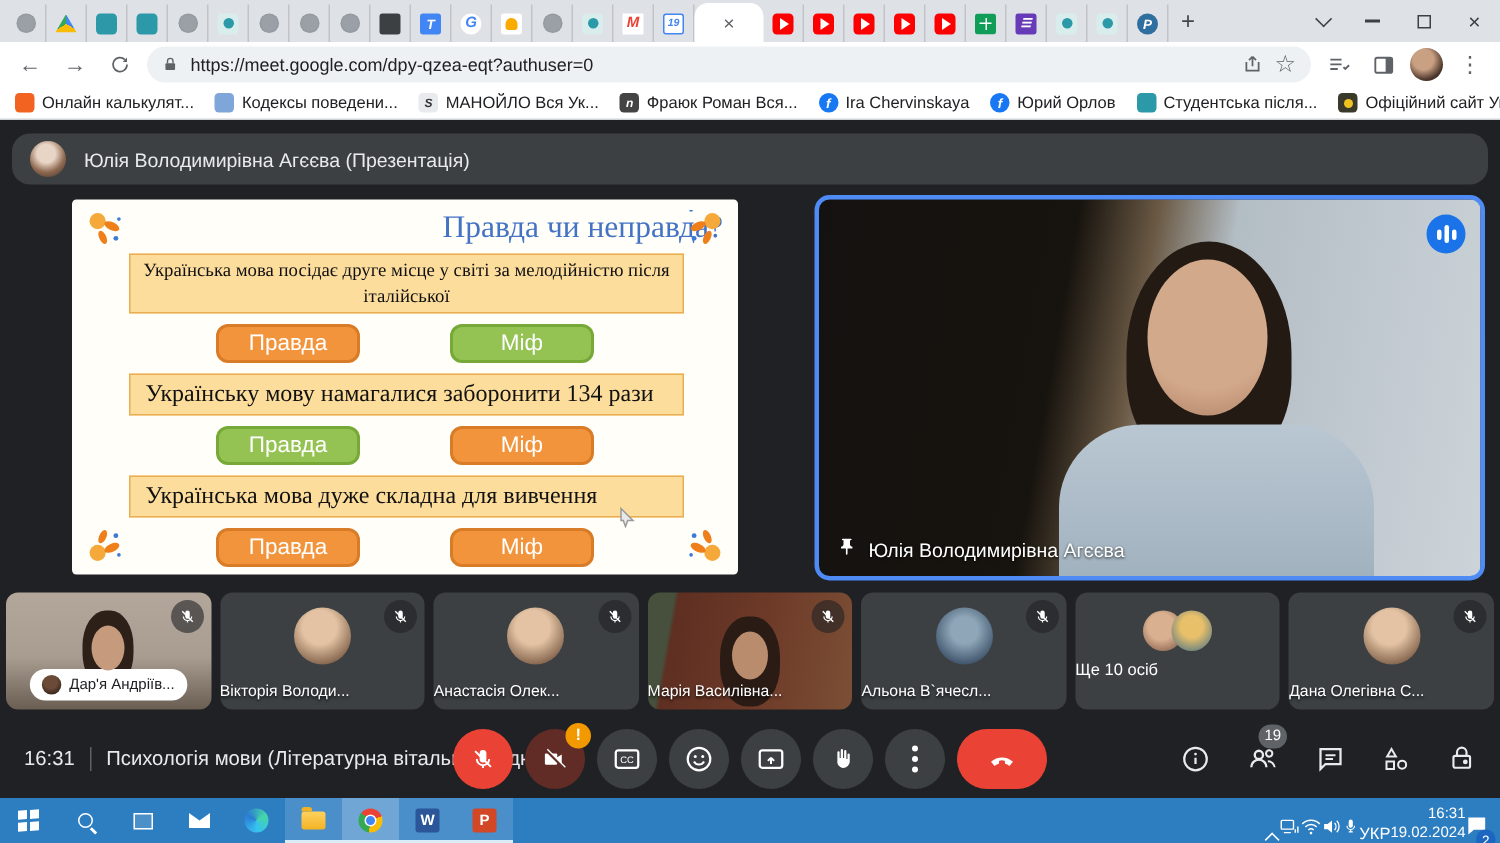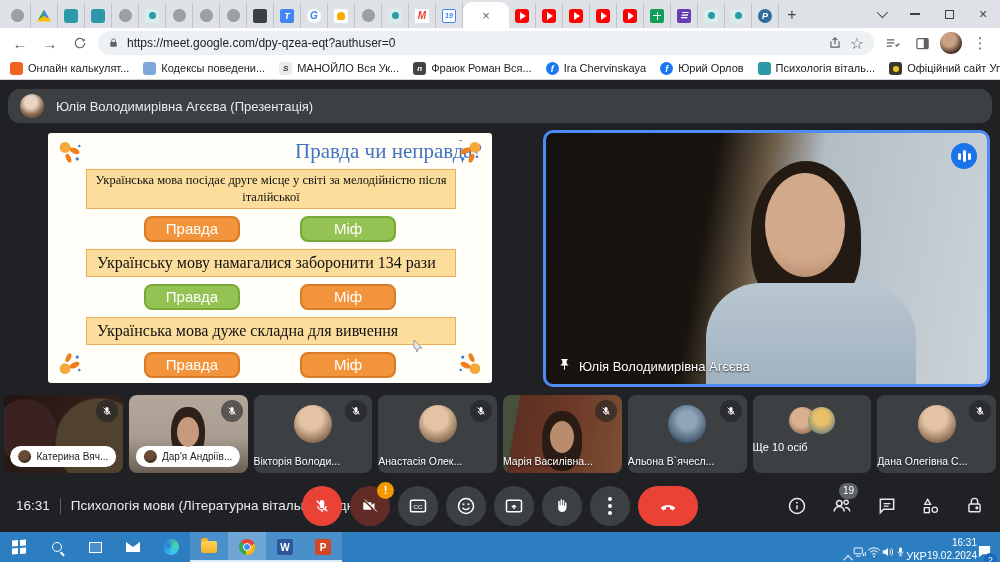--- a/index.html
+++ b/index.html
@@ -37,21 +37,21 @@
   .closex { font-size:14px; }
 
   .toolbar { position:absolute; top:28px; left:0; right:0; height:30px; background:#fff; display:flex; align-items:center; padding:0 8px; gap:6px; }
   .navbtn { width:24px; height:24px; display:flex; align-items:center; justify-content:center; color:#5f6368; font-size:15px; cursor:pointer; }
   .omnibox { flex:1; height:24px; background:#eef1f3; border-radius:12px; display:flex; align-items:center; padding:0 10px; gap:8px; }
   .urltext { font-size:12px; color:#202124; flex:1; }
   .obicon { color:#5f6368; display:flex; cursor:pointer; }
   .tbavatar { width:22px; height:22px; border-radius:50%; background:radial-gradient(circle at 40% 35%, #caa083 35%, #4a342a 70%); cursor:pointer; }
 
   .bookmarks { position:absolute; top:58px; left:0; right:0; height:22px; background:#fff; border-bottom:1px solid #d0d3d6; display:flex; align-items:center; padding:0 10px; gap:14px; font-size:11px; color:#202124; }
-  .bm { display:flex; gap:5px; cursor:pointer; white-space:nowrap; }
+  .bm { display:flex; align-items:center; gap:5px; cursor:pointer; white-space:nowrap; }
   .bmic { width:13px; height:13px; border-radius:3px; display:flex; align-items:center; justify-content:center; font-size:8px; font-weight:bold; color:#fff; }
   .bm-orange { background:#f26322; }
   .bm-blue { background:#7ea6d9; }
   .bm-s { background:#e8eaed; color:#333; }
   .bm-n { background:#444; }
   .bm-fb { background:#1877f2; border-radius:50%; font-size:9px; }
   .bm-teal { background:#2b99a8; }
   .bm-shield { background:#3a3a2a; }
   .bm-shield::before { content:""; width:6px; height:6px; border-radius:50%; background:#f0c420; }
 
@@ -324,21 +324,21 @@
     <div class="bm">
         <i class="bmic bm-fb">f</i>
         <span>Ira Chervinskaya</span>
       </div>
     <div class="bm">
         <i class="bmic bm-fb">f</i>
         <span>Юрий Орлов</span>
       </div>
     <div class="bm">
         <i class="bmic bm-teal"></i>
-        <span>Психологія віталь...</span>
+        <span>Студентська після...</span>
       </div>
     <div class="bm">
         <i class="bmic bm-shield"></i>
         <span>Офіційний сайт Уп...</span>
       </div>
 
   </div>
 
   <div class="meet">
 
@@ -417,33 +417,20 @@
         <span>
           <svg width="13" height="13" viewBox="0 0 24 24">
               <path fill="#fff" d="M16 9V4h1c.55 0 1-.45 1-1s-.45-1-1-1H7c-.55 0-1 .45-1 1s.45 1 1 1h1v5c0 1.66-1.34 3-3 3v2h5.97v7l1 1 1-1v-7H19v-2c-1.66 0-3-1.34-3-3z"></path>
             </svg>
         </span>
         <span>Юлія Володимирівна Агєєва</span>
       </div>
     </div>
 
     <div class="strip">
-      <div class="tile v1">
-        <div class="micoff">
-            <svg width="12" height="12" viewBox="0 0 24 24">
-              <path fill="#fff" d="M12 15a3 3 0 0 0 3-3V7a3 3 0 0 0-6 0v5a3 3 0 0 0 3 3z"></path>
-              <path fill="none" stroke="#fff" stroke-width="1.7" d="M6.5 12a5.5 5.5 0 0 0 11 0M12 17.5V20"></path>
-              <path stroke="#fff" stroke-width="1.8" d="M5 5l14 14"></path>
-            </svg>
-          </div>
-        <div class="pill">
-            <i class="pav"></i>
-            <span>Катерина Вяч...</span>
-          </div>
-      </div>
       <div class="tile v2">
         <div class="micoff">
             <svg width="12" height="12" viewBox="0 0 24 24">
               <path fill="#fff" d="M12 15a3 3 0 0 0 3-3V7a3 3 0 0 0-6 0v5a3 3 0 0 0 3 3z"></path>
               <path fill="none" stroke="#fff" stroke-width="1.7" d="M6.5 12a5.5 5.5 0 0 0 11 0M12 17.5V20"></path>
               <path stroke="#fff" stroke-width="1.8" d="M5 5l14 14"></path>
             </svg>
           </div>
         <div class="pill">
             <i class="pav"></i>

